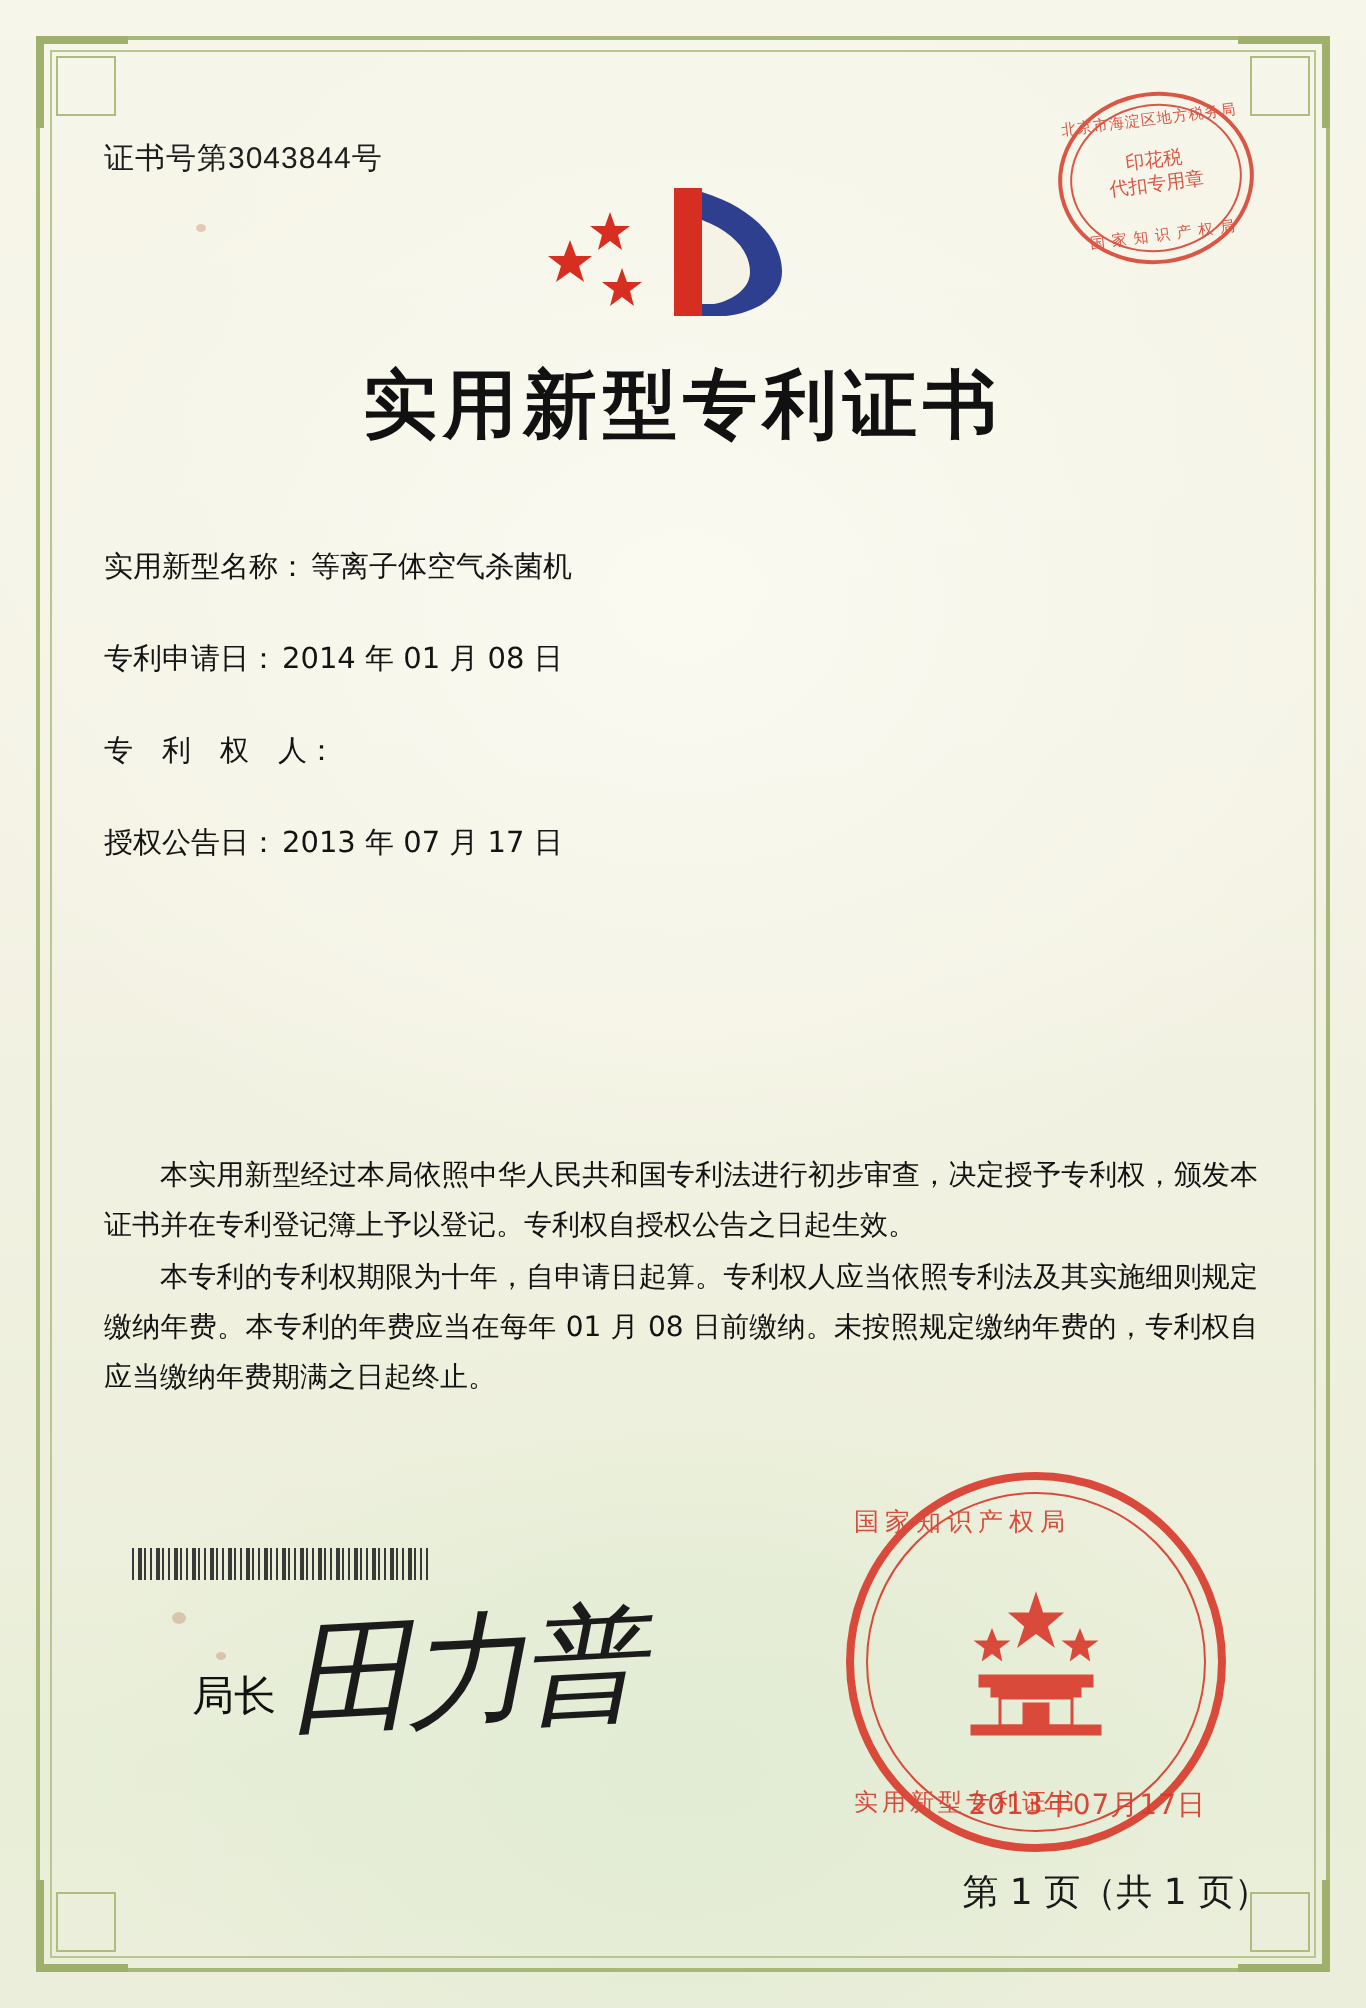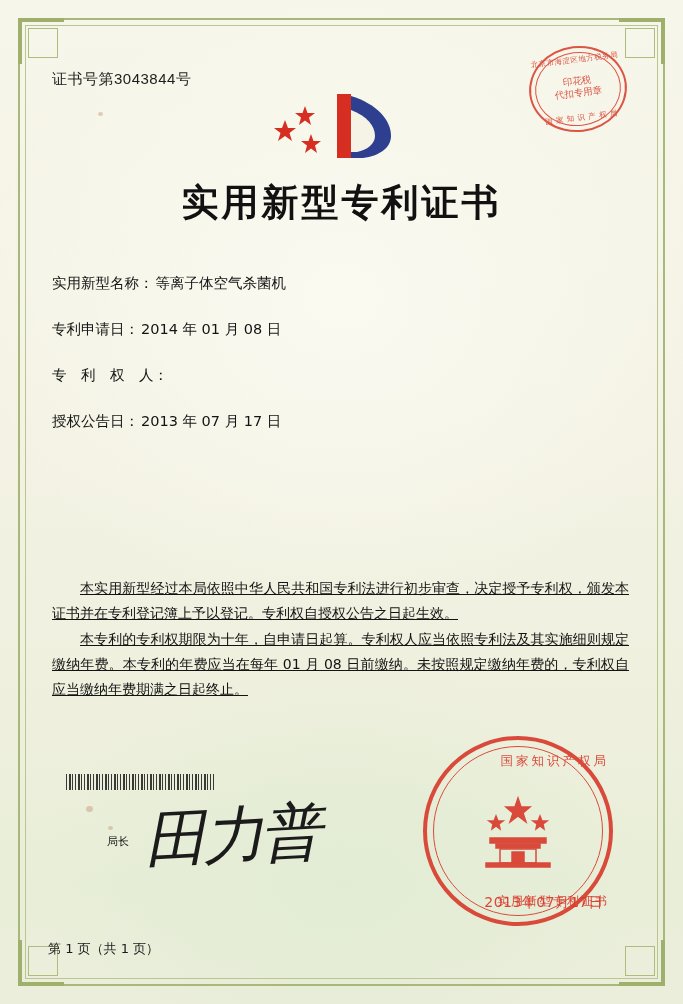--- a/index.html
+++ b/index.html
@@ -152,21 +152,20 @@
 
   .body-text {
     position: absolute;
     left: 4px;
     right: 6px;
     top: 530px;
     font-size: 14px;
     line-height: 25px;
     color: #131313;
     text-align: justify;
-    text-decoration: underline;
   }
   .body-text p {
     margin: 0 0 1px 0;
     text-indent: 28px;
   }
 
   .barcode {
     position: absolute;
     left: 18px;
     top: 728px;
@@ -179,23 +178,23 @@
       #1a1a1a 3px, #1a1a1a 5px,
       transparent 5px, transparent 6px,
       #1a1a1a 6px, #1a1a1a 7px,
       transparent 7px, transparent 9px
     );
     opacity: 0.85;
   }
 
   .director-label {
     position: absolute;
-    left: 59px;
+    left: 48px;
     top: 788px;
-    font-size: 11px;
+    font-size: 21px;
     color: #111;
   }
   .signature {
     position: absolute;
     left: 96px;
     top: 748px;
     font-size: 62px;
     color: #1b1b1b;
     font-family: "DejaVu Serif", "Liberation Serif", serif;
     font-style: italic;
@@ -218,21 +217,21 @@
   }
   .seal-round .ring2 {
     position: absolute;
     left: 6px; top: 6px; right: 6px; bottom: 6px;
     border: 1px solid #d8392b;
     border-radius: 50%;
   }
   .seal-round .arc-text {
     position: absolute;
     left: 0; right: 0;
-    text-align: right;
+    text-align: left;
     font-size: 12.5px;
     letter-spacing: 3px;
   }
   .seal-round .arc-text.top { top: 13px; }
   .seal-round .arc-text.bottom { bottom: 12px; font-size: 12px; letter-spacing: 2px; }
   .seal-round .emblem {
     position: absolute;
     left: 50%;
     top: 50%;
     transform: translate(-50%, -50%);
@@ -244,24 +243,24 @@
     right: 32px;
     top: 848px;
     font-size: 14px;
     color: #d8392b;
     letter-spacing: 0.5px;
     opacity: 0.92;
   }
 
   .page-no {
     position: absolute;
-    left: 0; right: 0;
+    left: 16px; right: 0;
     bottom: 6px;
-    text-align: left;
-    font-size: 13px;
+    text-align: right;
+    font-size: 18px;
     color: #1a1a1a;
   }
 
   
   .stain {
     position: absolute;
     background: rgba(190,120,90,0.35);
     border-radius: 50%;
   }
 </style>

